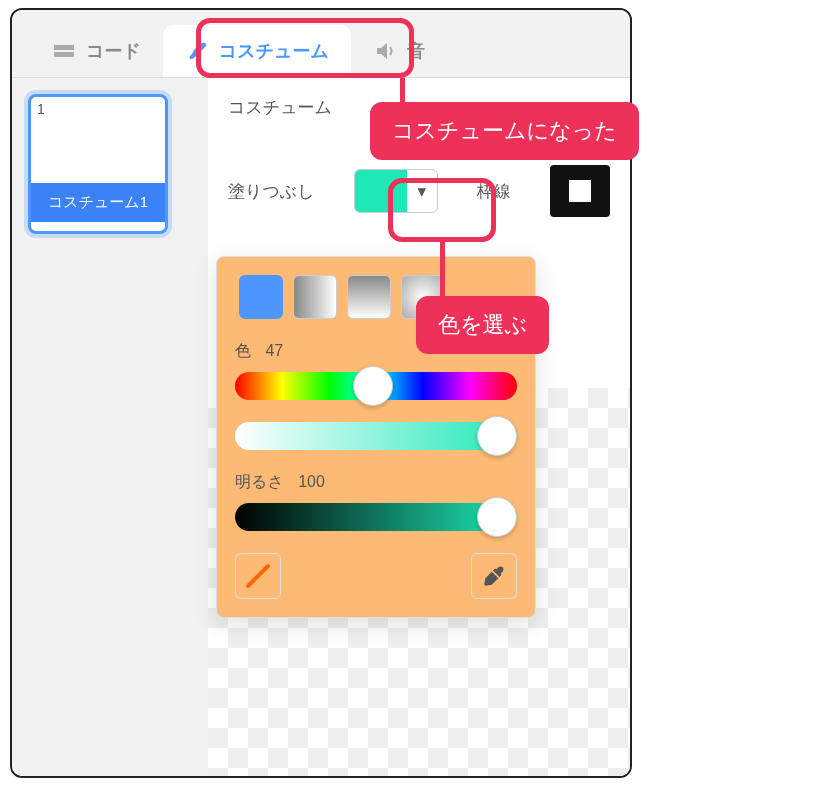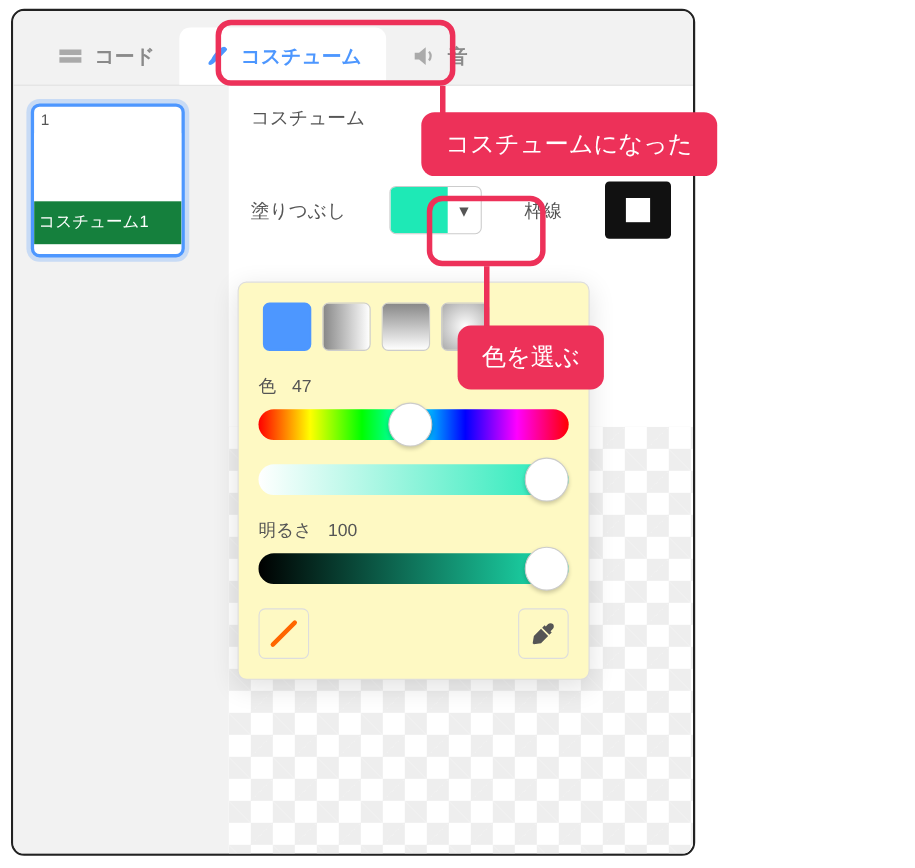--- a/index.html
+++ b/index.html
@@ -59,22 +59,23 @@
       overflow: hidden;
       box-shadow: 0 0 0 4px rgba(77,151,255,0.25);
     }
     .thumb-index {
       font-size: 14px;
       color: #555;
       padding: 4px 6px;
     }
     .thumb-canvas { height: 62px; background: #fff; }
     .thumb-label {
-      background: #15803d;
+      background: #3b82f6;
       color: #fff;
+      text-align: center;
       font-size: 15px;
       padding: 8px 4px;
       line-height: 1.5;
     }
     
     .canvas-area {
       flex: 1;
       background: #fff;
       padding: 18px 20px;
       position: relative;
@@ -122,21 +123,21 @@
         linear-gradient(-45deg, transparent 75%, #eee 75%);
       background-size: 40px 40px;
       background-position: 0 0, 0 20px, 20px -20px, -20px 0;
     }
     
     
     .color-popover {
       position: absolute;
       top: 256px; left: 216px;
       width: 320px;
-      background: #fef9c3;
+      background: #fdba74;
       border: 1px solid #ddd;
       border-radius: 8px;
       box-shadow: 0 6px 24px rgba(0,0,0,0.12);
       padding: 18px;
       z-index: 10;
     }
     .gradient-tabs {
       display: flex;
       gap: 10px;
       margin-bottom: 22px;
@@ -323,17 +324,17 @@
     <div class="tool-btn">
       <svg width="26" height="26" viewBox="0 0 24 24">
           <path d="M20 4 C19 3 17 3 16 4 L14 6 L13 5 L11 7 L17 13 L19 11 L18 10 L20 8 C21 7 21 5 20 4 Z M10 8 L4 14 L3 20 L4 21 L10 20 L16 14 Z" fill="#555"></path>
         </svg>
     </div>
   </div>
 </div>
 
 <div class="highlight-ring" style="top:18px; left:196px; width:218px; height:60px;"></div>
 <div class="connector" style="top:78px; left:400px; width:5px; height:28px;"></div>
-<div class="callout" style="top:102px; left:383px;">コスチュームになった</div>
+<div class="callout" style="top:102px; left:370px;">コスチュームになった</div>
 
 <div class="highlight-ring" style="top:178px; left:388px; width:108px; height:64px;"></div>
 <div class="connector" style="top:242px; left:440px; width:5px; height:58px;"></div>
 <div class="callout" style="top:296px; left:416px;">色を選ぶ</div>
 
 </body></html>

